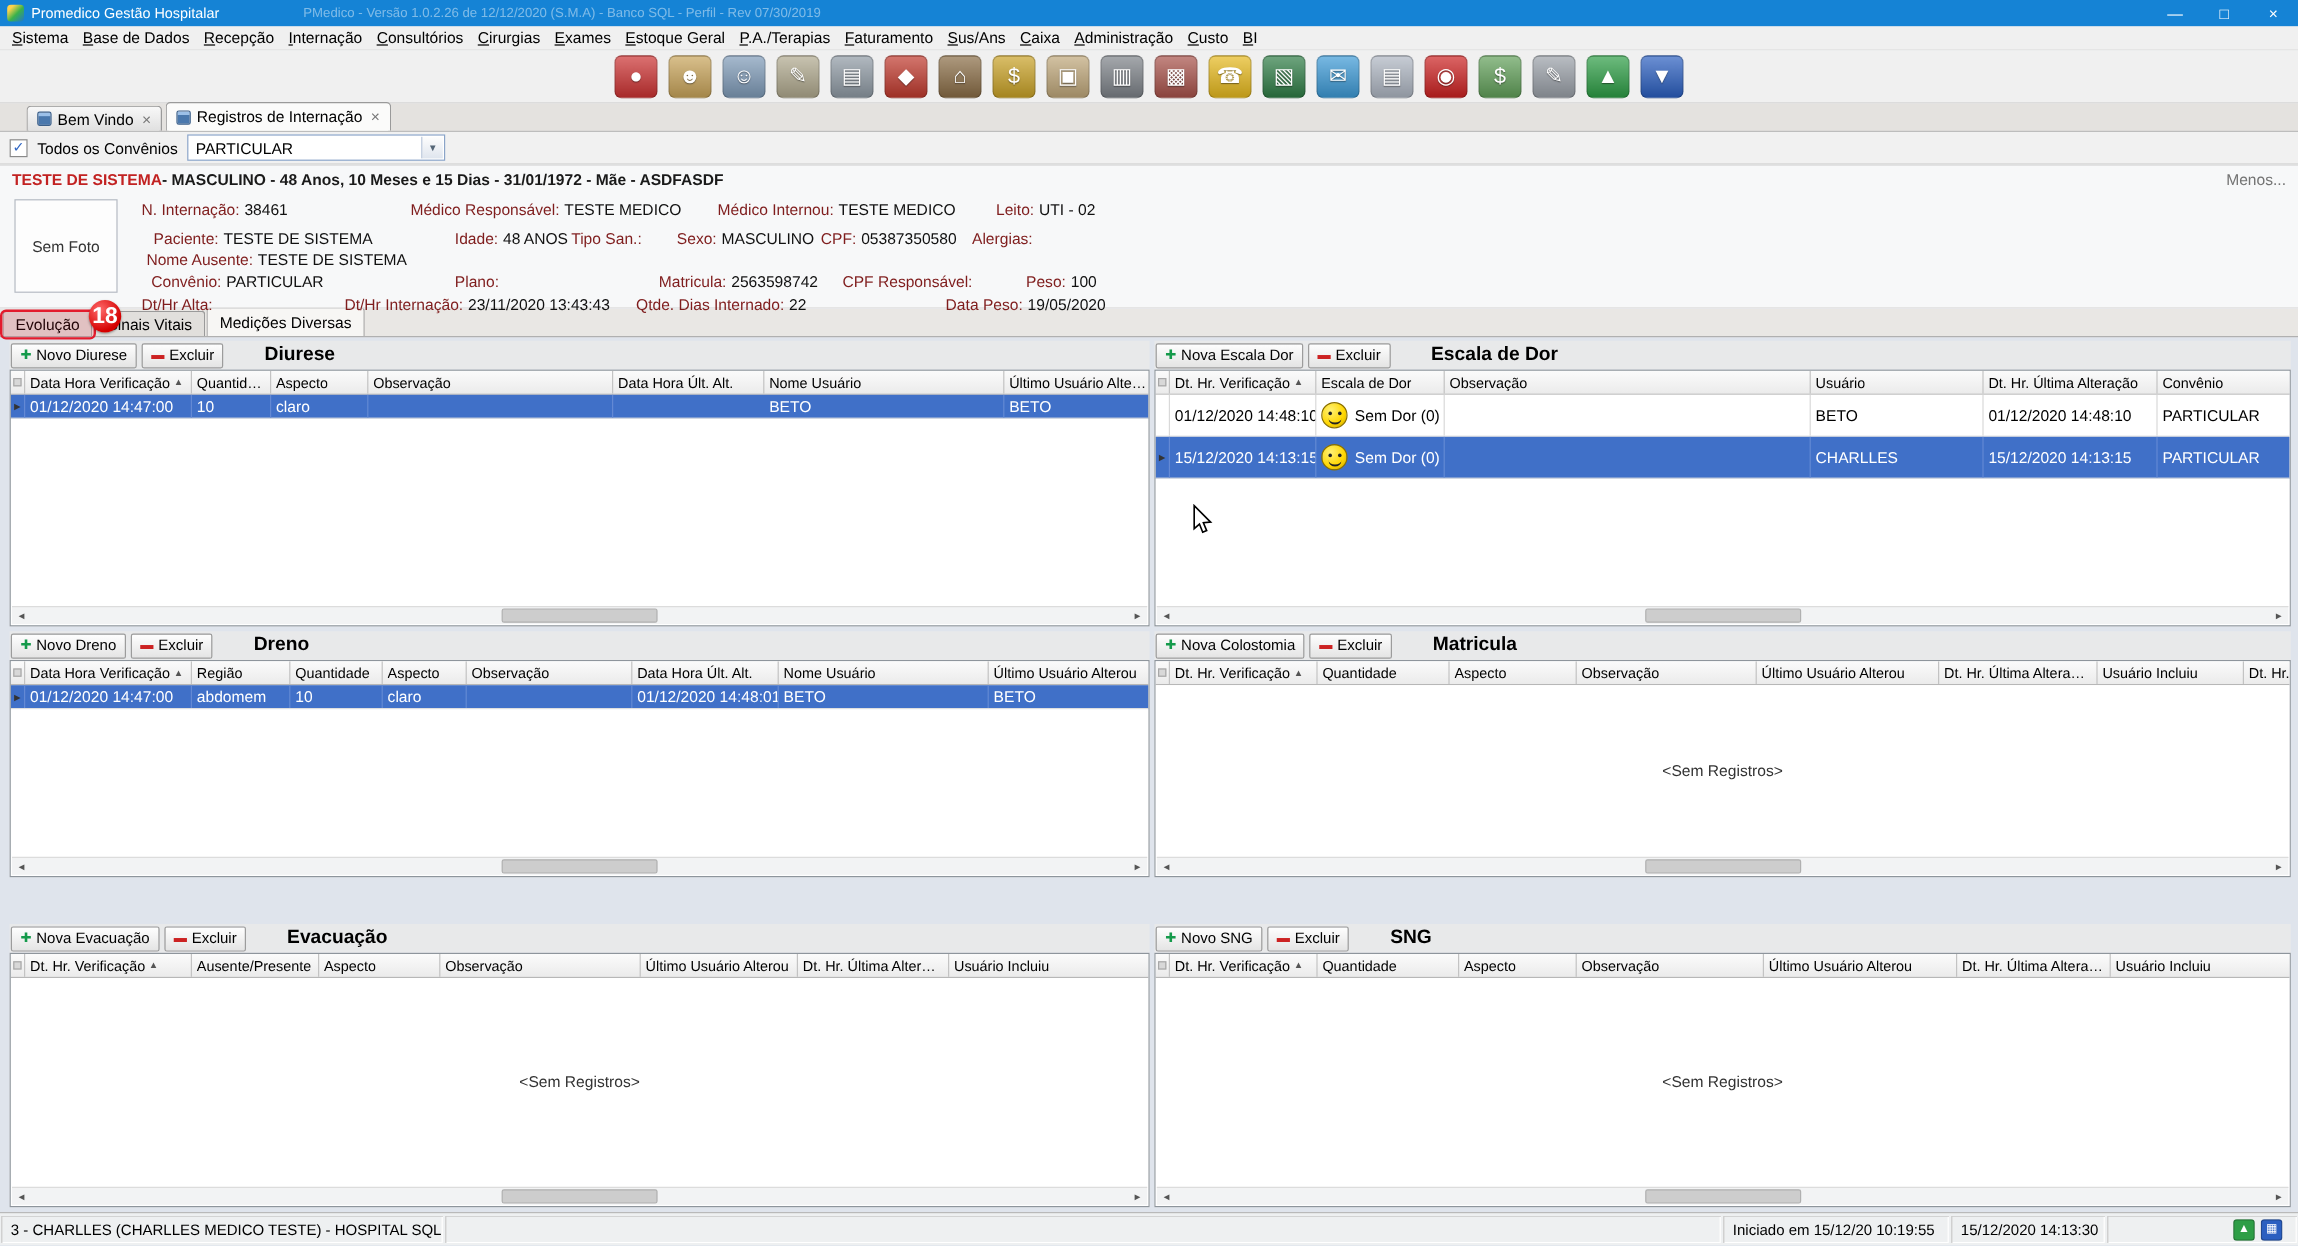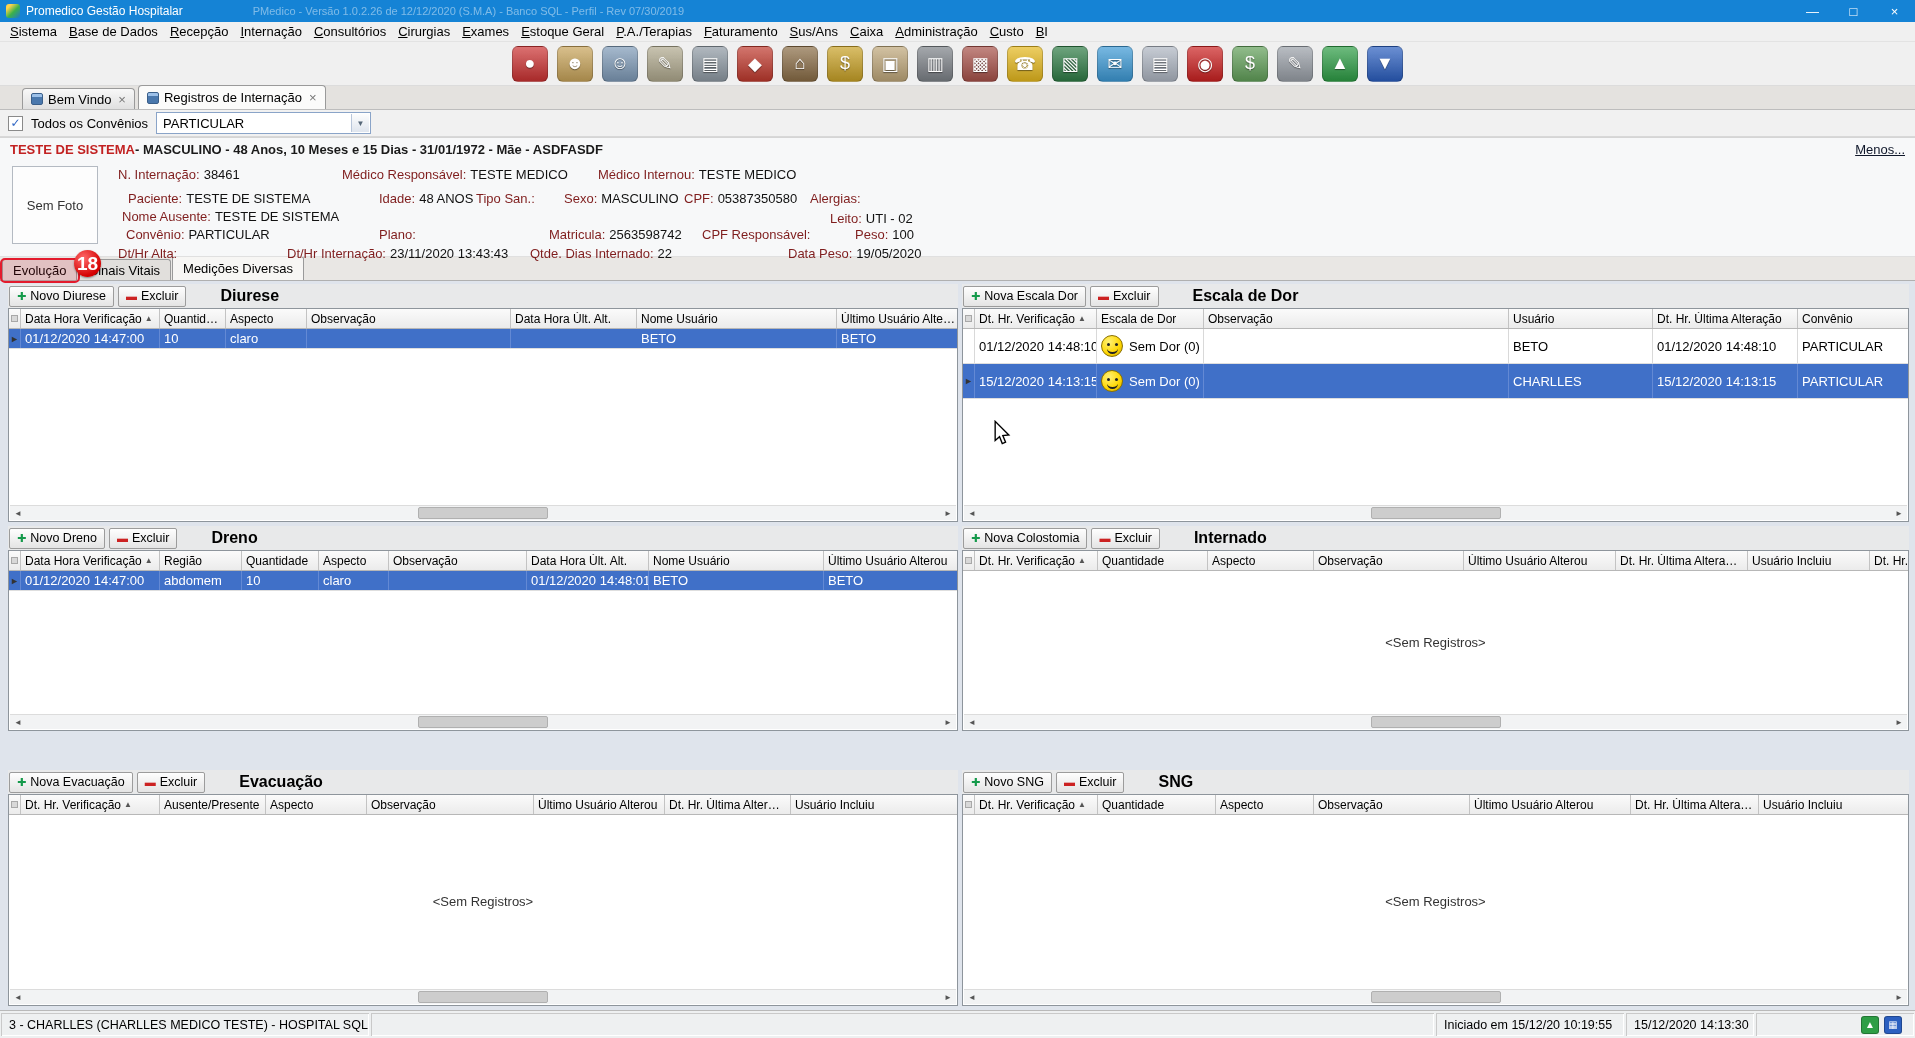--- a/index.html
+++ b/index.html
@@ -27,21 +27,21 @@
 .tab-close{color:#777;font-size:13px;margin-left:2px}
 
 .filterrow{height:27px;background:#f1f1f1;display:flex;align-items:center;gap:8px;padding-left:8px;border-bottom:1px solid #d8d8d8}
 .checkbox{width:15px;height:15px;background:#fff;border:1px solid #8a8a8a;display:flex;align-items:center;justify-content:center;color:#2f66c4;font-weight:bold;font-size:12px}
 .combo{width:215px;height:22px;background:#fff;border:1px solid #8aa4c8;display:flex;align-items:center;position:relative;padding-left:6px;font-size:13px}
 .combo-arrow{position:absolute;right:1px;top:1px;bottom:1px;width:18px;background:linear-gradient(#fdfdfd,#dfe5ee);border-left:1px solid #b9c6da;display:flex;align-items:center;justify-content:center;font-size:8px;color:#567}
 
 .summary{height:23px;background:#f7f8f9;display:flex;align-items:center;padding:0 10px;border-top:1px solid #d5d5d5;font-weight:bold;white-space:nowrap}
 .patient-name{color:#c22222}
 .patient-rest{color:#1a1a1a}
-.menos{margin-left:auto;color:#0f172a;text-decoration:underline;font-weight:normal;cursor:default}
+.menos{margin-left:auto;color:#737373;font-weight:normal;cursor:default}
 .infopanel{position:relative;height:97px;background:#f7f8f9;border-bottom:1px solid #e0e0e0}
 .photo{position:absolute;left:12px;top:6px;width:86px;height:78px;border:1px solid #b4bac2;background:#fdfdfd;display:flex;align-items:center;justify-content:center;color:#333}
 .field{position:absolute;white-space:nowrap;font-size:13px}
 .flbl{color:#7f1d1d}
 .fval{margin-left:4px;color:#111}
 
 .subtabs{height:24px;background:#e9e7e4;display:flex;align-items:flex-end;padding-left:2px;border-bottom:1px solid #b0b0b0}
 .subtab{height:21px;display:flex;align-items:center;padding:0 10px;margin-right:1px;border:1px solid #9a9a9a;border-bottom:none;border-radius:3px 3px 0 0;background:#e1dfdc;font-size:13px;white-space:nowrap}
 .subtab.active{background:#f7f6f4;height:24px}
 
@@ -164,21 +164,21 @@
   <span class="patient-name">TESTE DE SISTEMA</span>
   <span class="patient-rest"> - MASCULINO - 48 Anos, 10 Meses e 15 Dias - 31/01/1972 - Mãe - ASDFASDF</span>
   <a class="menos">Menos...</a>
 </div>
 
 <div class="infopanel">
   <div class="photo">Sem Foto</div>
 <div class="field" style="left: 118px; top: 7px;"><span class="flbl">N. Internação:</span><span class="fval">38461</span></div>
     <div class="field" style="left: 342px; top: 7px;"><span class="flbl">Médico Responsável:</span><span class="fval">TESTE MEDICO</span></div>
     <div class="field" style="left: 598px; top: 7px;"><span class="flbl">Médico Internou:</span><span class="fval">TESTE MEDICO</span></div>
-    <div class="field" style="left: 830px; top: 7px; margin-top: 44px;"><span class="flbl">Leito:</span><span class="fval">UTI - 02</span></div>
+    <div class="field" style="left: 830px; top: 7px;"><span class="flbl">Leito:</span><span class="fval">UTI - 02</span></div>
     <div class="field" style="left: 128px; top: 31px;"><span class="flbl">Paciente:</span><span class="fval">TESTE DE SISTEMA</span></div>
     <div class="field" style="left: 379px; top: 31px;"><span class="flbl">Idade:</span><span class="fval">48 ANOS</span></div>
     <div class="field" style="left: 476px; top: 31px;"><span class="flbl">Tipo San.:</span><span class="fval"></span></div>
     <div class="field" style="left: 564px; top: 31px;"><span class="flbl">Sexo:</span><span class="fval">MASCULINO</span></div>
     <div class="field" style="left: 684px; top: 31px;"><span class="flbl">CPF:</span><span class="fval">05387350580</span></div>
     <div class="field" style="left: 810px; top: 31px;"><span class="flbl">Alergias:</span><span class="fval"></span></div>
     <div class="field" style="left: 122px; top: 49px;"><span class="flbl">Nome Ausente:</span><span class="fval">TESTE DE SISTEMA</span></div>
     <div class="field" style="left: 126px; top: 67px;"><span class="flbl">Convênio:</span><span class="fval">PARTICULAR</span></div>
     <div class="field" style="left: 379px; top: 67px;"><span class="flbl">Plano:</span><span class="fval"></span></div>
     <div class="field" style="left: 549px; top: 67px;"><span class="flbl">Matricula:</span><span class="fval">2563598742</span></div>
@@ -418,21 +418,21 @@
 <div class="panel" style="left: 962px; top: 526px; width: 947px; height: 205px;">
     <div class="ptoolbar">
       <div class="pbtn">
         <div class="bic add">✚</div>
         <span>Nova Colostomia</span>
       </div>
       <div class="pbtn">
         <div class="bic rem">▬</div>
         <span>Excluir</span>
       </div>
-      <div class="ptitle">Internado</div>
+      <div class="ptitle">Matricula</div>
     </div>
     <div class="grid">
       <div class="grow header">
         <div class="hcell ind">
           <div class="indsq"></div>
         </div>
         <div class="hcell" style="width: 123px; flex: 0 0 123px;">
           <span class="htxt">Dt. Hr. Verificação</span>
           <span class="sort">▲</span>
         </div>

